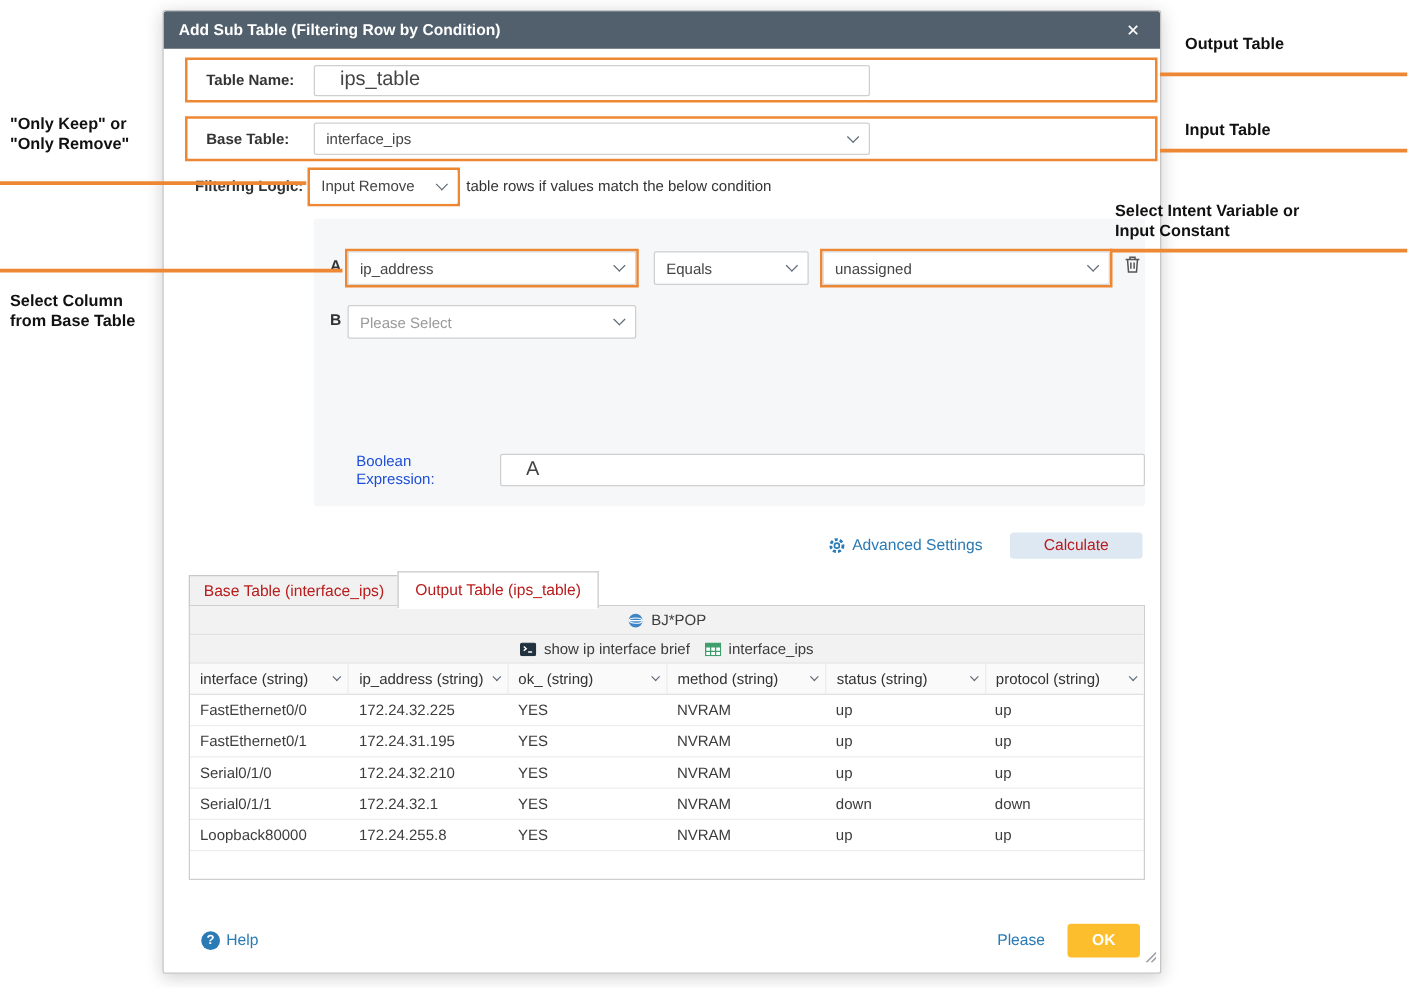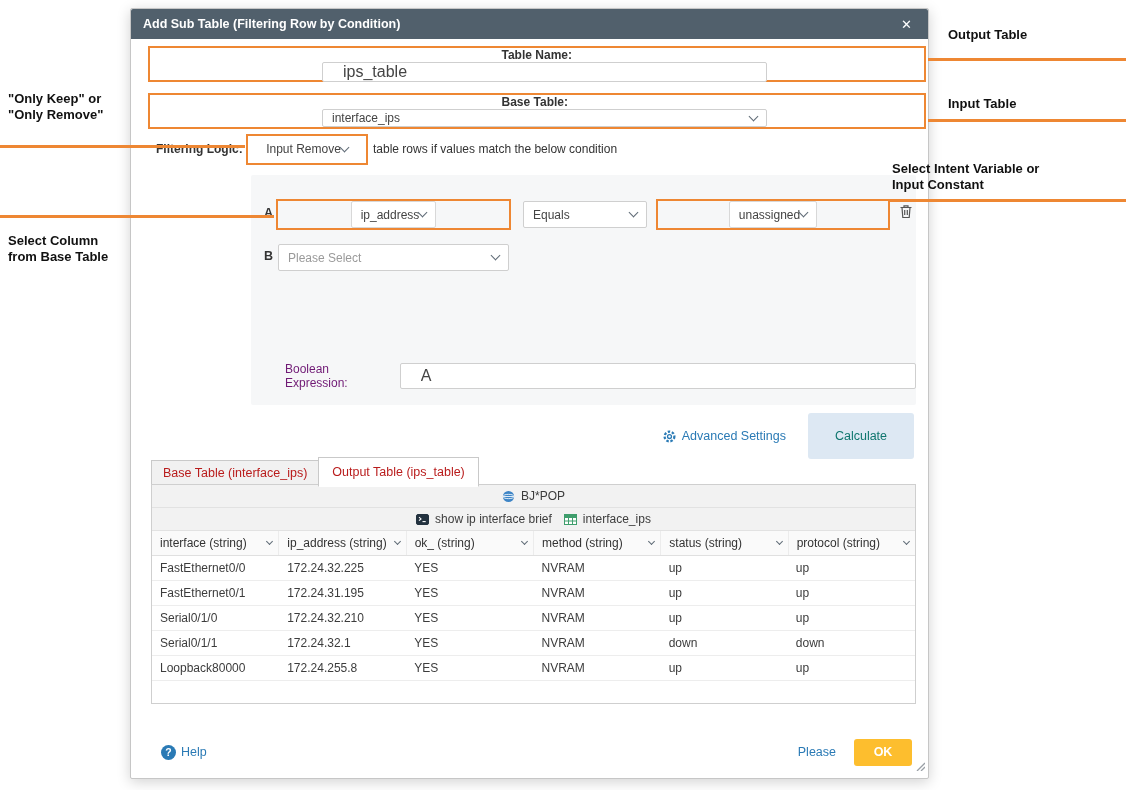--- a/index.html
+++ b/index.html
@@ -23,21 +23,21 @@
     background:#51606c; color:#fff; display:flex; align-items:center;
     padding:0 12px; font-size:12.5px; font-weight:bold;
     border-radius:2px 2px 0 0;
   }
   .close-btn {
     margin-left:auto; color:#fff; font-size:13px; font-weight:normal;
     cursor:pointer; padding:2px 4px;
   }
 
   
-  .hl-box { border:2px solid #ee8733; display:flex; align-items:center; background:transparent;flex-direction:column; }
+  .hl-box { border:2px solid #ee8733; display:flex; align-items:center; background:transparent; }
 
   .box-tablename { position:absolute; left:17px; top:37px; width:778px; height:36px; padding-left:15px; }
   .box-basetable { position:absolute; left:17px; top:84px; width:778px; height:36px; padding-left:15px; }
 
   .field-label { width:86px; font-size:12px; font-weight:bold; color:#333; }
   .text-input {
     width:445px; height:25px; border:1px solid #cfcfcf; border-radius:2px;
     font-family:"Liberation Sans",sans-serif; font-size:16px; color:#444; padding:0 20px; background:#fff;
   }
   .select {
@@ -69,30 +69,30 @@
   .cond-letter { position:absolute; font-size:12.5px; font-weight:bold; color:#333; }
   .letter-a { left:13px; top:31px; }
   .letter-b { left:13px; top:74px; }
   .box-col { position:absolute; left:25px; top:24px; width:235px; height:31px; }
   .box-col .select, .box-val .select { flex:1; height:100%; border:1px solid #d8d8d8; }
   .sel-op { position:absolute; left:272px; top:26px; width:124px; height:27px; }
   .box-val { position:absolute; left:405px; top:24px; width:234px; height:31px; }
   .trash-btn { position:absolute; left:648px; top:29px; cursor:pointer; }
   .sel-b { position:absolute; left:27px; top:69px; width:231px; height:27px; }
   .bool-row { position:absolute; left:34px; top:187px; display:flex; align-items:center; }
-  .bool-label { font-size:12px; color:#701a75; margin-right:6px; }
+  .bool-label { font-size:12px; color:#1d4ed8; margin-right:6px; }
   .bool-input { width:522px; height:26px; }
 
   .actions-row {
     position:absolute; right:14px; top:412px; height:30px;
     display:flex; align-items:center; gap:22px;
   }
   .adv-link { display:flex; align-items:flex-start; gap:5px; color:#2a7ab5; font-size:12.5px; cursor:pointer; }
   .calc-btn {
-    width:106px; height:46px; background:#dde8f3; color:#0f766e;
+    width:106px; height:21px; background:#dde8f3; color:#b91c1c;
     border:none; border-radius:3px; font-size:12.5px; font-family:"Liberation Sans",sans-serif; cursor:pointer;
   }
 
   
   .tabbar { position:absolute; left:20px; top:448px; display:flex; align-items:flex-end; }
   .tab {
     padding:5px 11px; border:1px solid #c9c9c9; background:#f1f1f1;
     font-size:12.5px; color:#b91c1c; cursor:pointer; white-space:nowrap;
   }
   .tab + .tab { margin-left:-1px; }

